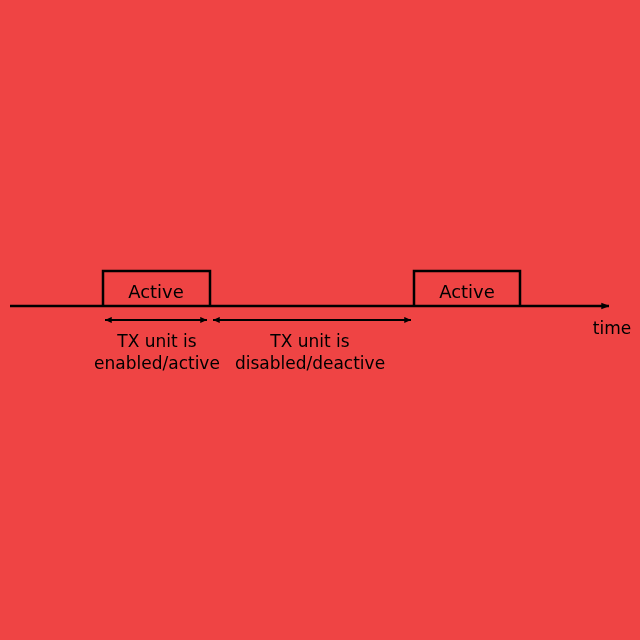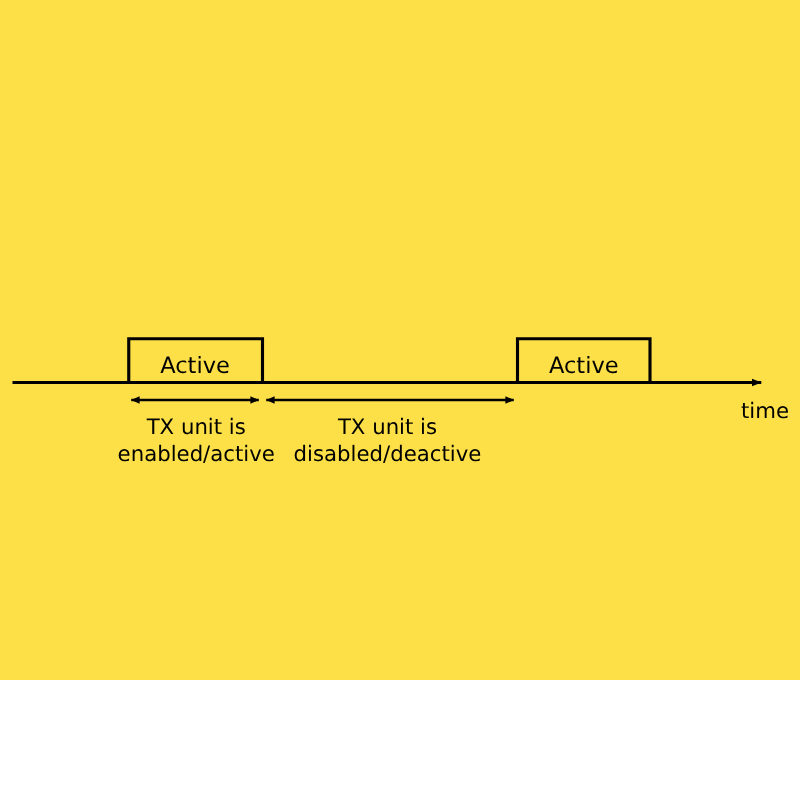--- a/index.html
+++ b/index.html
@@ -10,22 +10,22 @@
   }
   body {
     width: 640px;
     height: 640px;
     overflow: hidden;
     font-family: "DejaVu Sans", "Liberation Sans", sans-serif;
   }
   #canvas {
     position: relative;
     width: 640px;
-    height: 544px;
-    background: #fde047;
+    height: 640px;
+    background: #ef4444;
   }
   #diagram-svg {
     position: absolute;
     left: 0;
     top: 0;
     width: 640px;
     height: 640px;
     display: block;
   }
   .box-label {

